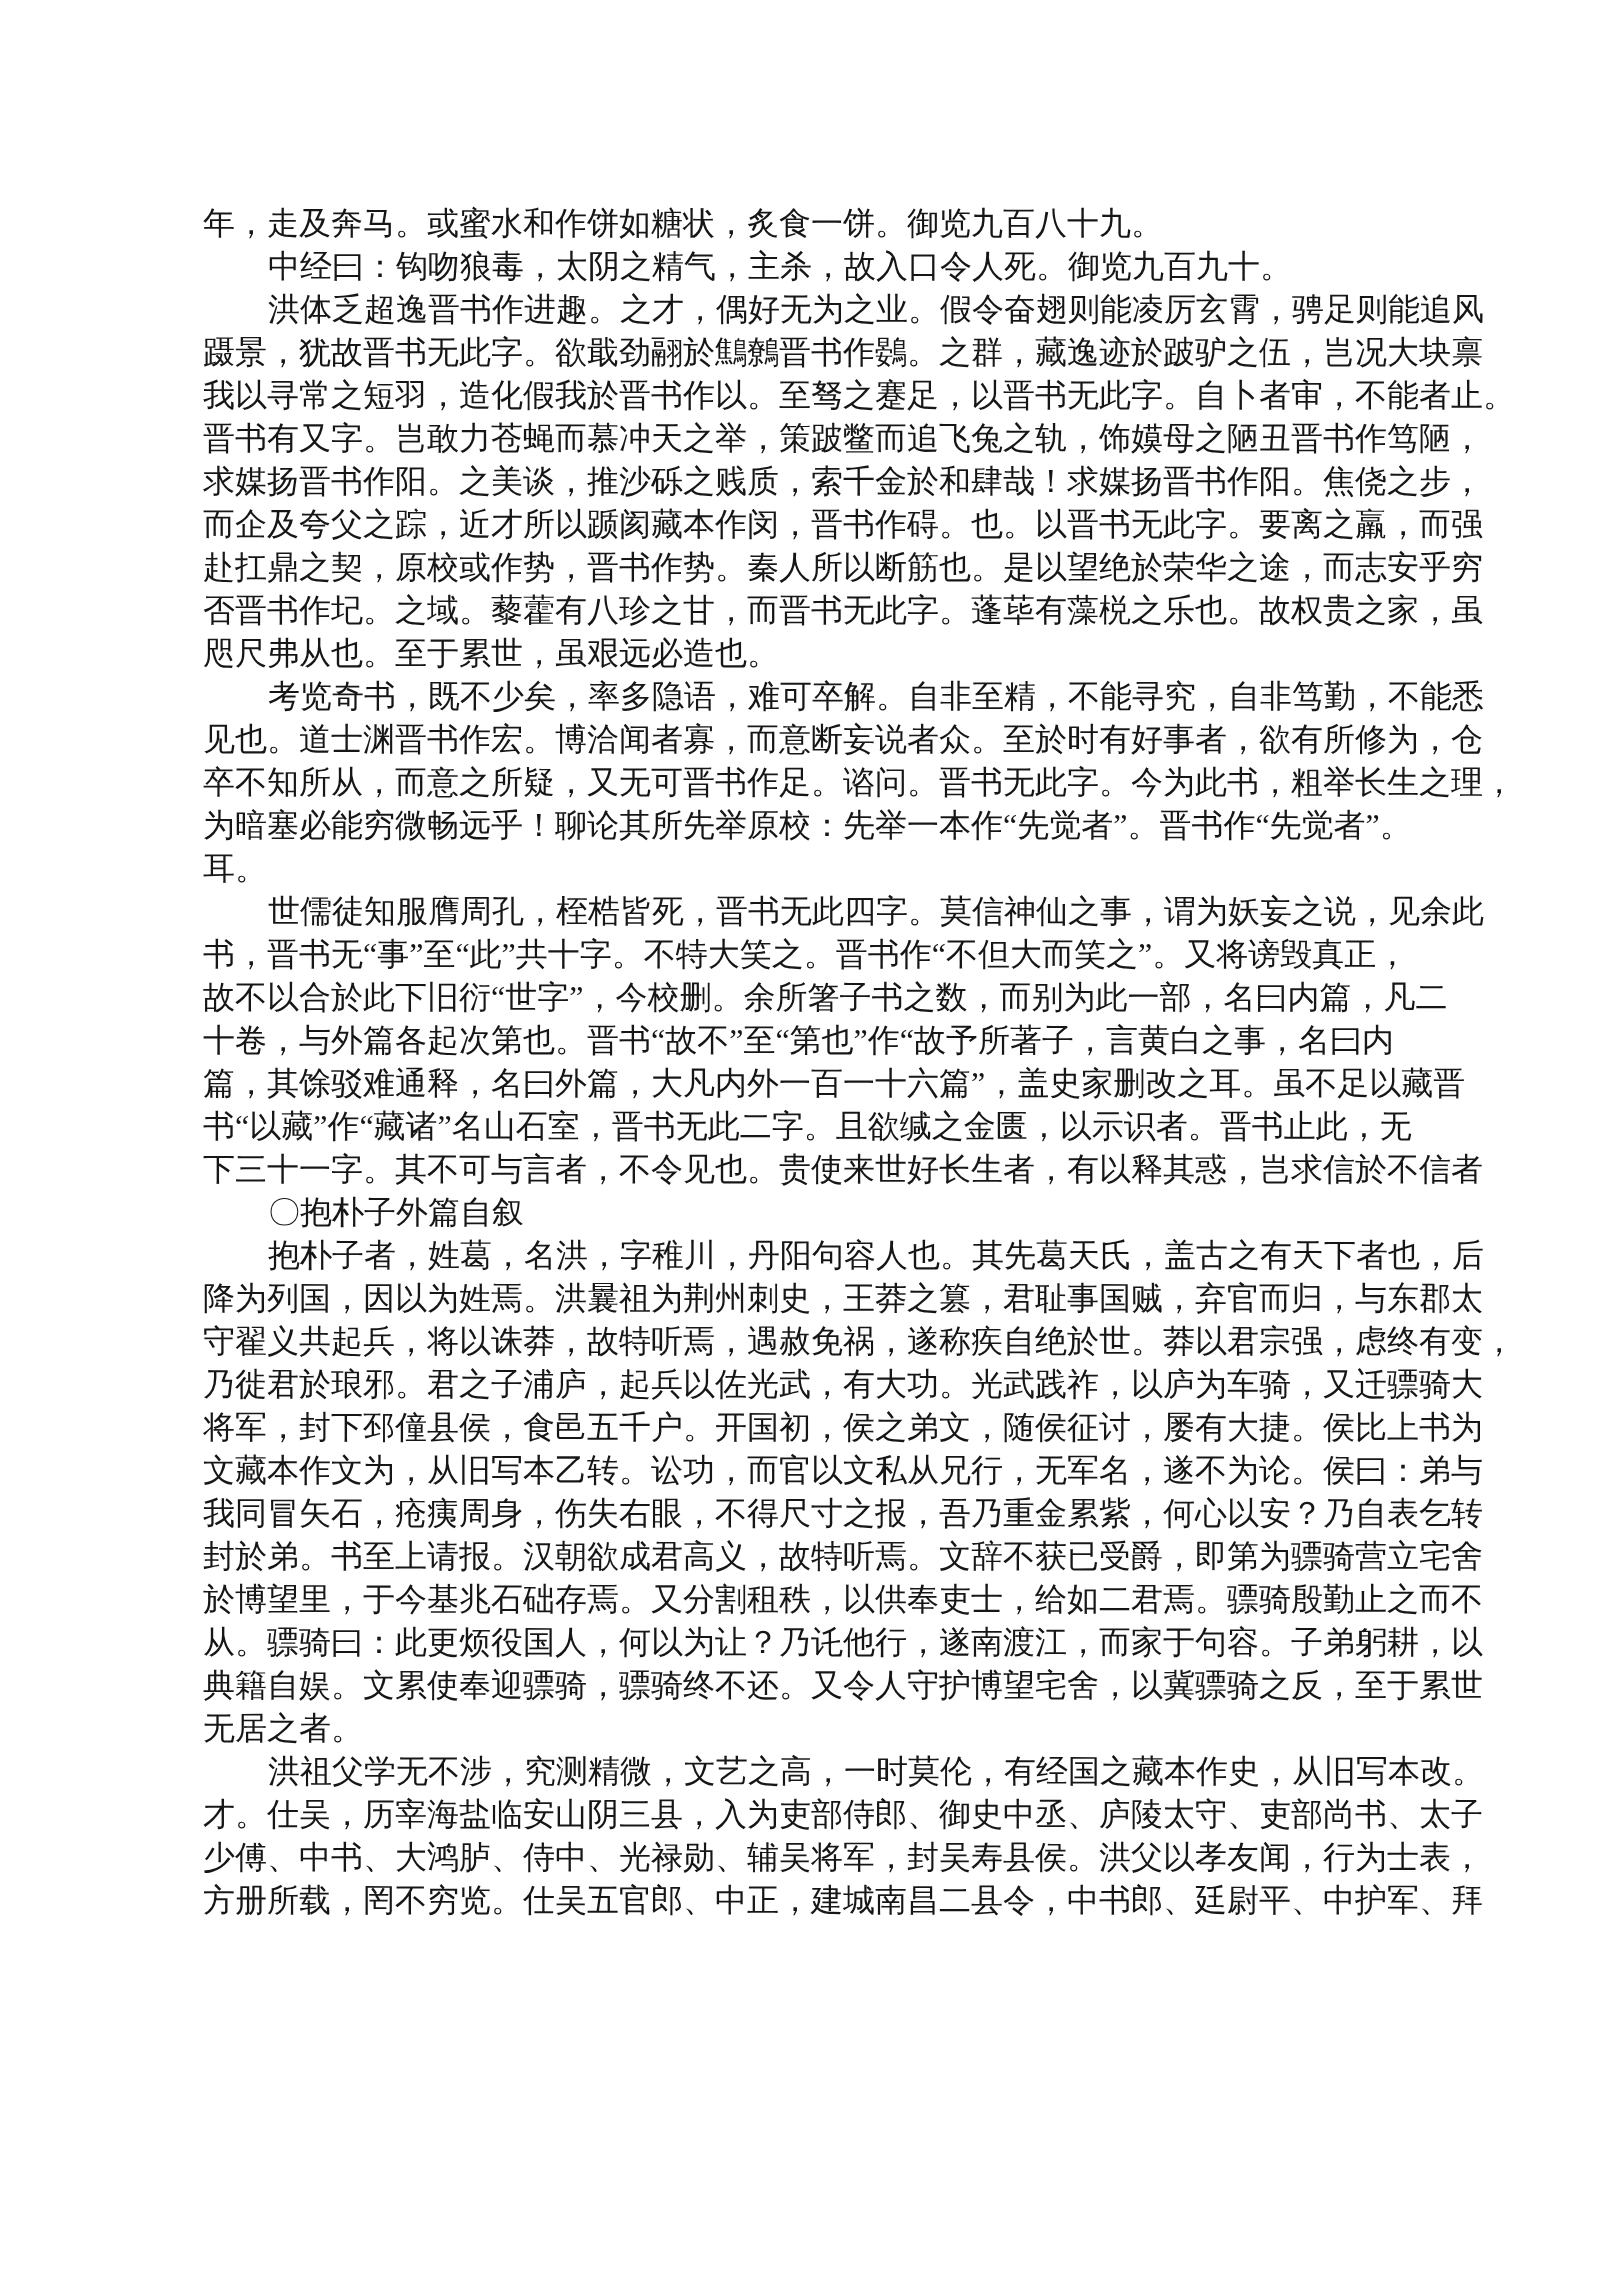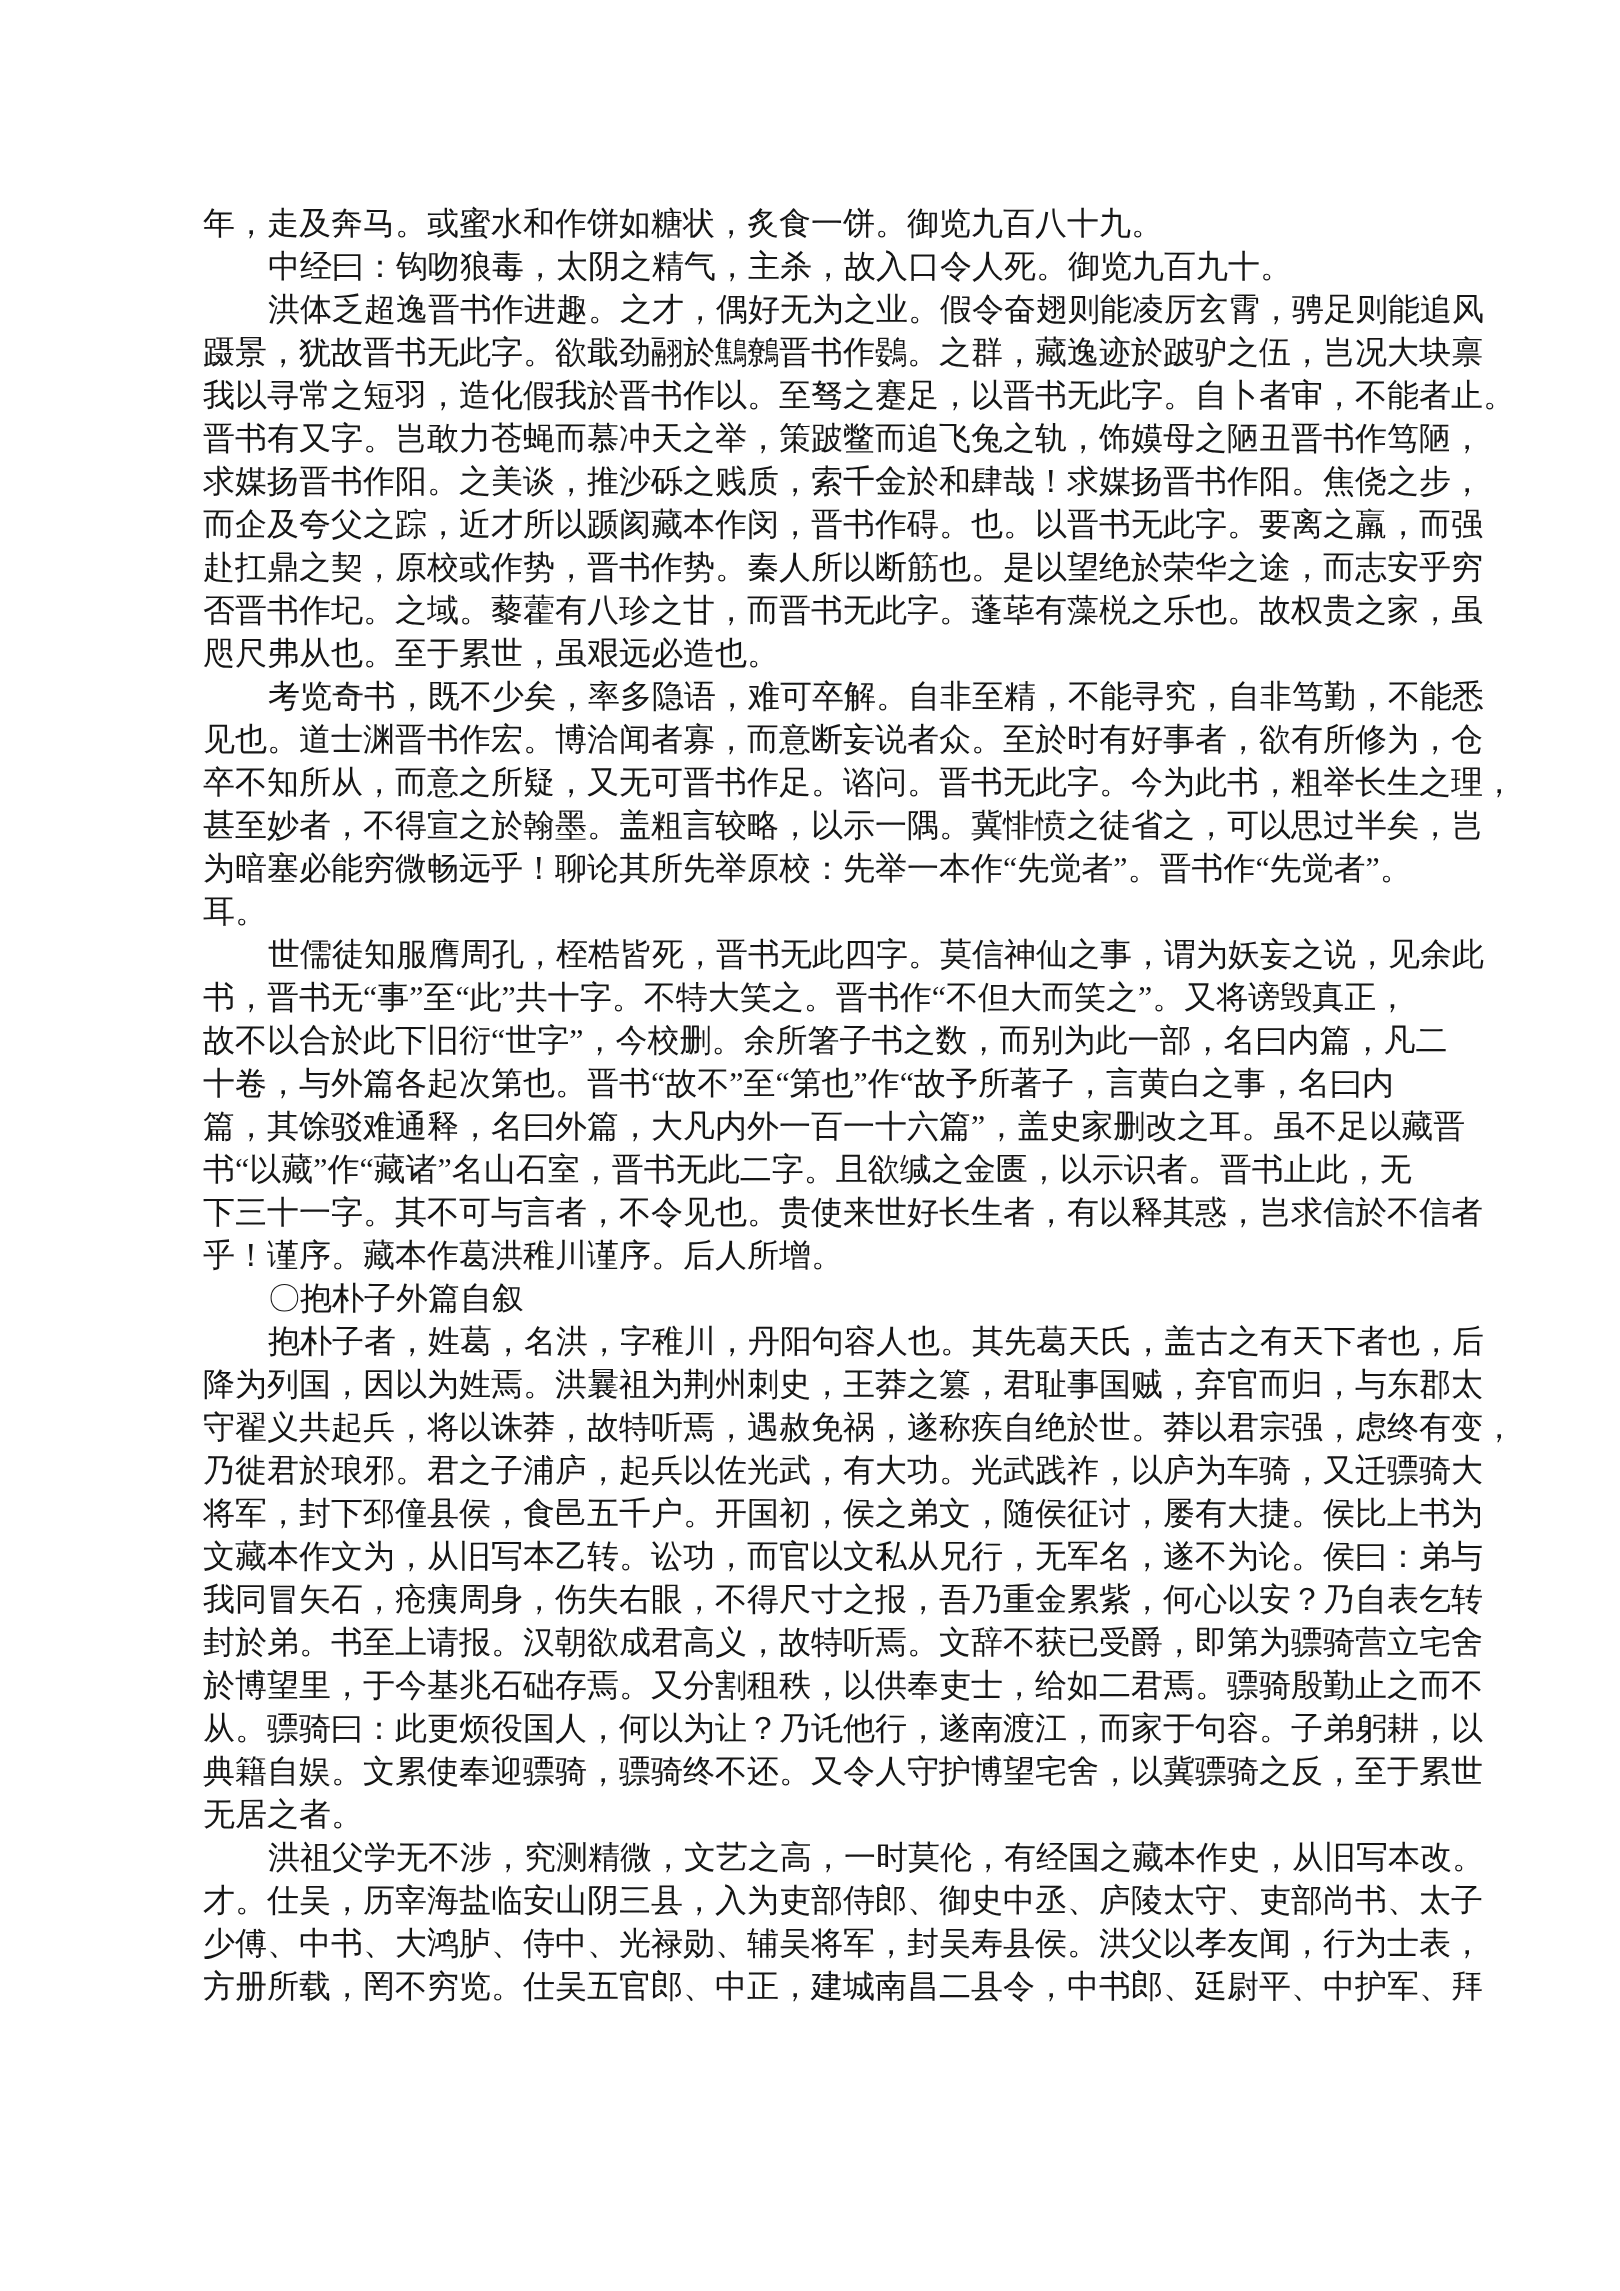--- a/index.html
+++ b/index.html
@@ -42,31 +42,29 @@
       <div class="line">我以寻常之短羽，造化假我於晋书作以。至驽之蹇足，以晋书无此字。自卜者审，不能者止。</div>
       <div class="line">晋书有又字。岂敢力苍蝇而慕冲天之举，策跛鳖而追飞兔之轨，饰嫫母之陋丑晋书作笃陋，</div>
       <div class="line">求媒扬晋书作阳。之美谈，推沙砾之贱质，索千金於和肆哉！求媒扬晋书作阳。焦侥之步，</div>
       <div class="line">而企及夸父之踪，近才所以踬阂藏本作闵，晋书作碍。也。以晋书无此字。要离之羸，而强</div>
       <div class="line">赴扛鼎之契，原校或作势，晋书作势。秦人所以断筋也。是以望绝於荣华之途，而志安乎穷</div>
       <div class="line">否晋书作圮。之域。藜藿有八珍之甘，而晋书无此字。蓬荜有藻棁之乐也。故权贵之家，虽</div>
       <div class="line">咫尺弗从也。至于累世，虽艰远必造也。</div>
       <div class="line indent">考览奇书，既不少矣，率多隐语，难可卒解。自非至精，不能寻究，自非笃勤，不能悉</div>
       <div class="line">见也。道士渊晋书作宏。博洽闻者寡，而意断妄说者众。至於时有好事者，欲有所修为，仓</div>
       <div class="line">卒不知所从，而意之所疑，又无可晋书作足。谘问。晋书无此字。今为此书，粗举长生之理，</div>
-      <div class="line">甚至妙者，不得宣之於翰墨。盖粗言较略，以示一隅。冀悱愤之徒省之，可以思过半矣，岂</div>
       <div class="line">为暗塞必能穷微畅远乎！聊论其所先举原校：先举一本作“先觉者”。晋书作“先觉者”。</div>
       <div class="line">耳。</div>
       <div class="line indent">世儒徒知服膺周孔，桎梏皆死，晋书无此四字。莫信神仙之事，谓为妖妄之说，见余此</div>
       <div class="line">书，晋书无“事”至“此”共十字。不特大笑之。晋书作“不但大而笑之”。又将谤毁真正，</div>
       <div class="line">故不以合於此下旧衍“世字”，今校删。余所箸子书之数，而别为此一部，名曰内篇，凡二</div>
       <div class="line">十卷，与外篇各起次第也。晋书“故不”至“第也”作“故予所著子，言黄白之事，名曰内</div>
       <div class="line">篇，其馀驳难通释，名曰外篇，大凡内外一百一十六篇”，盖史家删改之耳。虽不足以藏晋</div>
       <div class="line">书“以藏”作“藏诸”名山石室，晋书无此二字。且欲缄之金匮，以示识者。晋书止此，无</div>
       <div class="line">下三十一字。其不可与言者，不令见也。贵使来世好长生者，有以释其惑，岂求信於不信者</div>
-      <div class="line">乎！谨序。藏本作葛洪稚川谨序。后人所增。</div>
       <div class="line indent">〇抱朴子外篇自叙</div>
       <div class="line indent">抱朴子者，姓葛，名洪，字稚川，丹阳句容人也。其先葛天氏，盖古之有天下者也，后</div>
       <div class="line">降为列国，因以为姓焉。洪曩祖为荆州刺史，王莽之篡，君耻事国贼，弃官而归，与东郡太</div>
       <div class="line">守翟义共起兵，将以诛莽，故特听焉，遇赦免祸，遂称疾自绝於世。莽以君宗强，虑终有变，</div>
       <div class="line">乃徙君於琅邪。君之子浦庐，起兵以佐光武，有大功。光武践祚，以庐为车骑，又迁骠骑大</div>
       <div class="line">将军，封下邳僮县侯，食邑五千户。开国初，侯之弟文，随侯征讨，屡有大捷。侯比上书为</div>
       <div class="line">文藏本作文为，从旧写本乙转。讼功，而官以文私从兄行，无军名，遂不为论。侯曰：弟与</div>
       <div class="line">我同冒矢石，疮痍周身，伤失右眼，不得尺寸之报，吾乃重金累紫，何心以安？乃自表乞转</div>
       <div class="line">封於弟。书至上请报。汉朝欲成君高义，故特听焉。文辞不获已受爵，即第为骠骑营立宅舍</div>
       <div class="line">於博望里，于今基兆石础存焉。又分割租秩，以供奉吏士，给如二君焉。骠骑殷勤止之而不</div>

